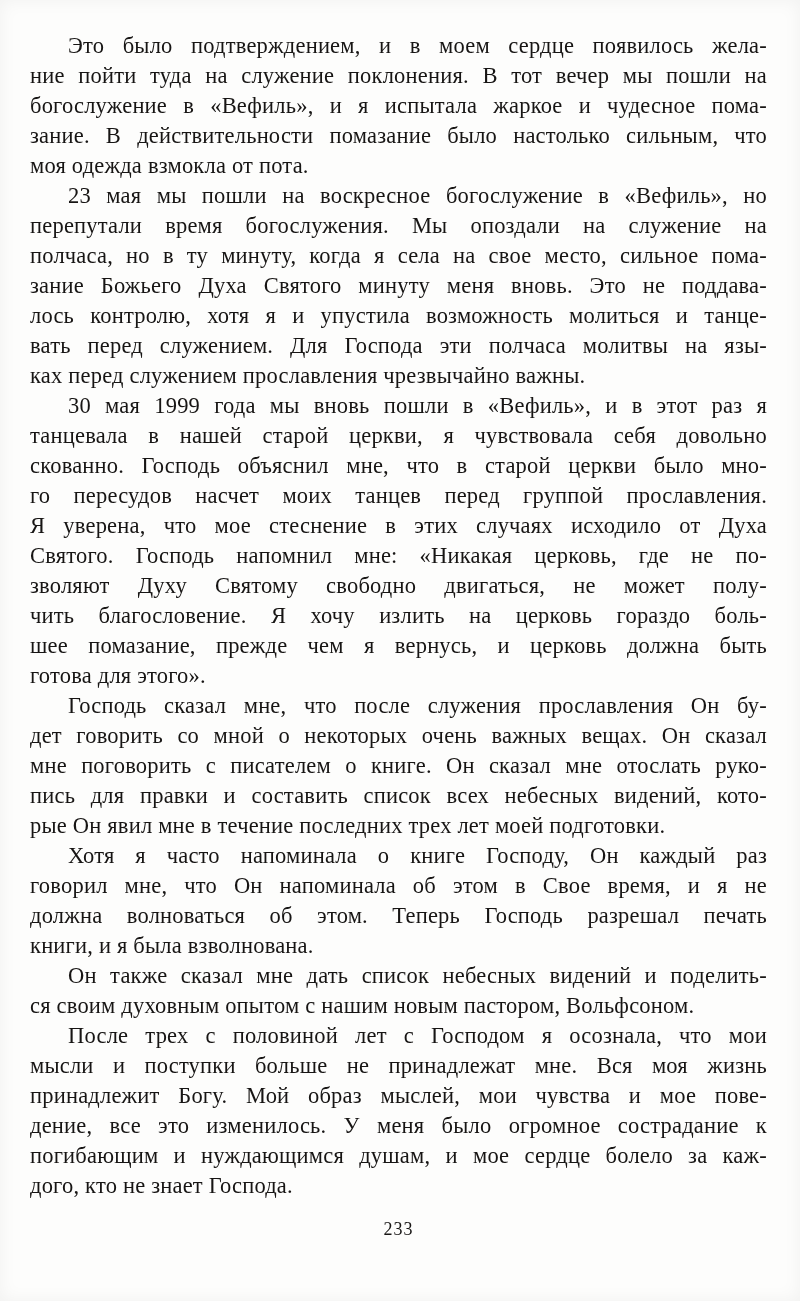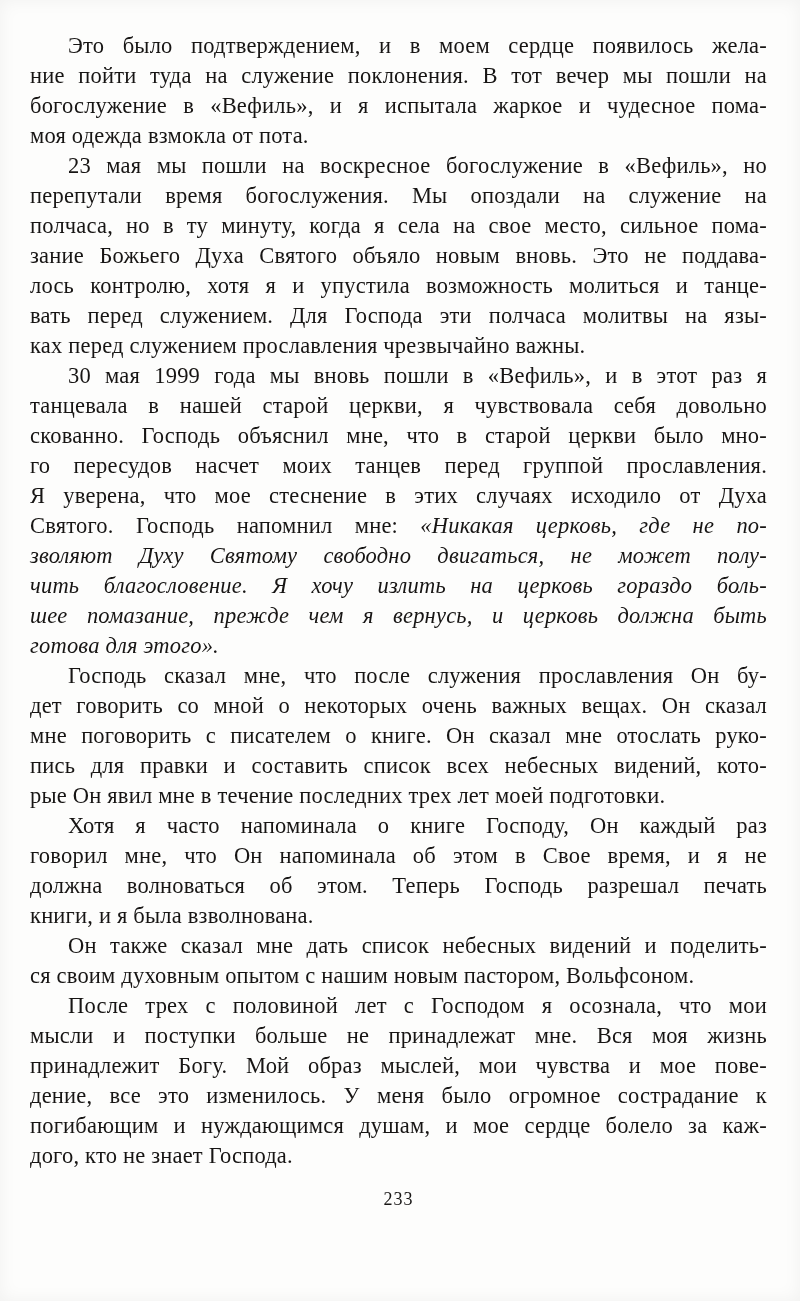--- a/index.html
+++ b/index.html
@@ -32,43 +32,43 @@
     white-space: nowrap;
     letter-spacing: 0.2px;
   }
   .line.first {
     padding-left: 38px;
   }
   .line.last {
     text-align-last: left;
   }
   .em {
-    font-style: italic;
   }
   .page-number {
     margin-top: 14px;
     text-align: center;
     font-size: 18px;
     line-height: 28px;
     letter-spacing: 1px;
   }
 </style>
 </head>
 <body>
 
 <div class="scan-page">
   <div class="text-block">
       <div class="line first"><span>Это было подтверждением, и в моем сердце появилось жела-</span></div>
       <div class="line"><span>ние пойти туда на служение поклонения. В тот вечер мы пошли на</span></div>
       <div class="line"><span>богослужение в «Вефиль», и я испытала жаркое и чудесное пома-</span></div>
+      <div class="line"><span>зание. В действительности помазание было настолько сильным, что</span></div>
       <div class="line last"><span>моя одежда взмокла от пота.</span></div>
       <div class="line first"><span>23 мая мы пошли на воскресное богослужение в «Вефиль», но</span></div>
       <div class="line"><span>перепутали время богослужения. Мы опоздали на служение на</span></div>
       <div class="line"><span>полчаса, но в ту минуту, когда я села на свое место, сильное пома-</span></div>
-      <div class="line"><span>зание Божьего Духа Святого объяло новым вновь. Это не поддава-</span></div>
+      <div class="line"><span>зание Божьего Духа Святого минуту меня вновь. Это не поддава-</span></div>
       <div class="line"><span>лось контролю, хотя я и упустила возможность молиться и танце-</span></div>
       <div class="line"><span>вать перед служением. Для Господа эти полчаса молитвы на язы-</span></div>
       <div class="line last"><span>ках перед служением прославления чрезвычайно важны.</span></div>
       <div class="line first"><span>30 мая 1999 года мы вновь пошли в «Вефиль», и в этот раз я</span></div>
       <div class="line"><span>танцевала в нашей старой церкви, я чувствовала себя довольно</span></div>
       <div class="line"><span>скованно. Господь объяснил мне, что в старой церкви было мно-</span></div>
       <div class="line"><span>го пересудов насчет моих танцев перед группой прославления.</span></div>
       <div class="line"><span>Я уверена, что мое стеснение в этих случаях исходило от Духа</span></div>
       <div class="line"><span>Святого. Господь напомнил мне: </span><span class="em">«Никакая церковь, где не по-</span></div>
       <div class="line"><span class="em">зволяют Духу Святому свободно двигаться, не может полу-</span></div>

